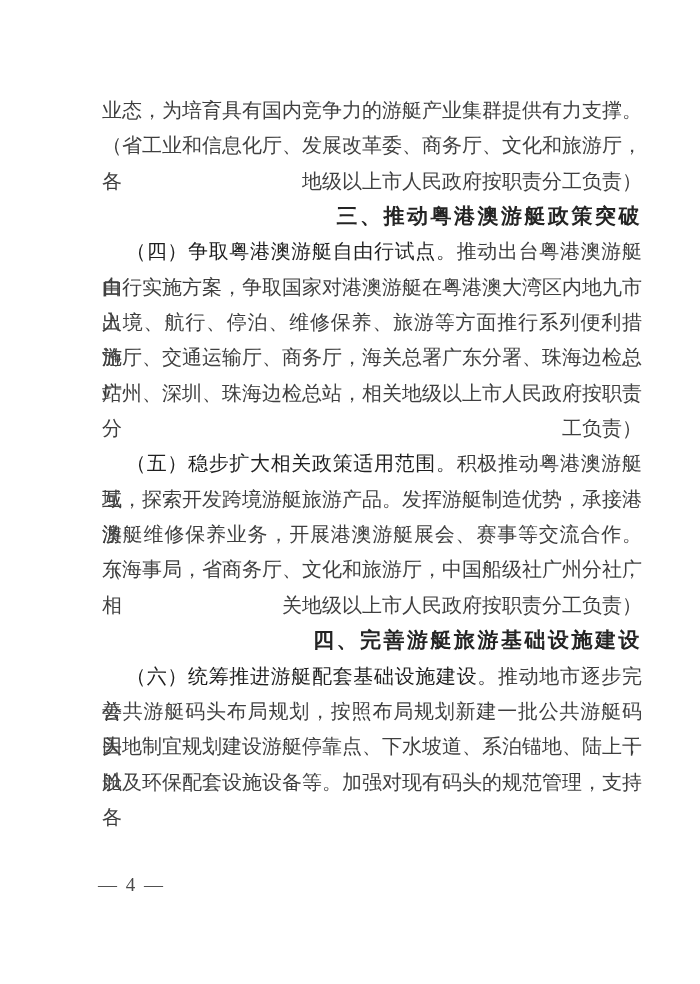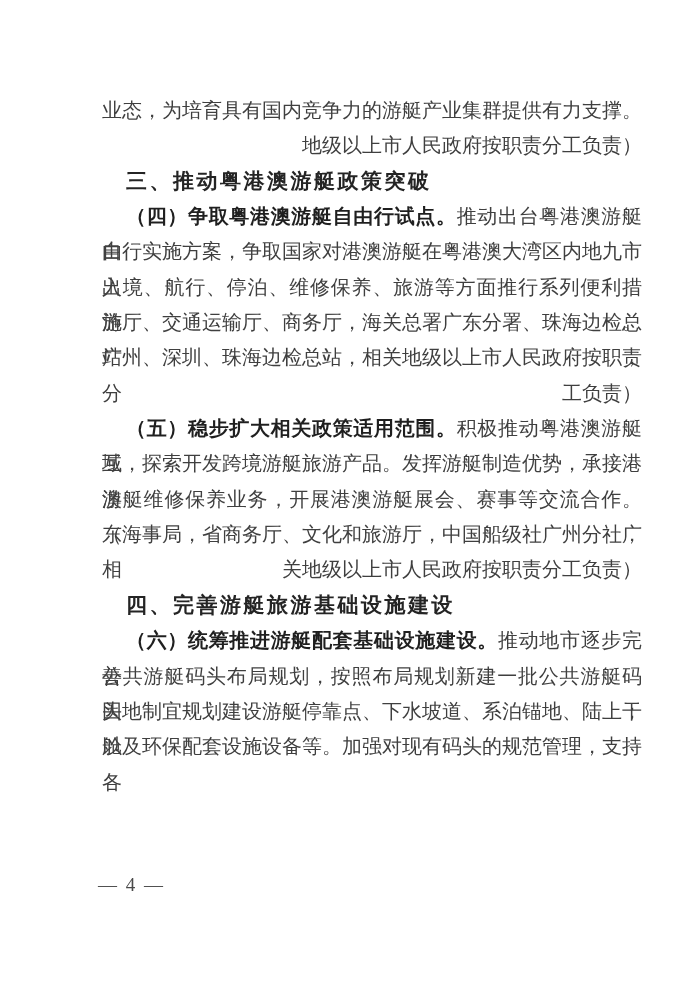--- a/index.html
+++ b/index.html
@@ -31,51 +31,53 @@
     text-align: justify;
     text-align-last: justify;
     text-justify: inter-character;
   }
   .line.short {
     white-space: normal;
     text-align: right;
   }
   .line.indent { text-indent: 24px; }
   .line .lead {
-    font-weight: 700;
+    font-weight: 400;
     color: #1f1f1f;
   }
   .line.heading {
     font-family: "DejaVu Sans", "Liberation Sans", sans-serif;
     font-weight: 700;
     font-size: 21px;
     letter-spacing: 2.5px;
     color: #242424;
     text-indent: 24px;
     white-space: nowrap;
+    text-align: right;
   }
   .pagenum {
     position: absolute;
     left: 98px;
     top: 874px;
     height: 22px;
     line-height: 22px;
     font-size: 19px;
     color: #4a4a4a;
     letter-spacing: 2px;
     font-family: "Liberation Serif", "DejaVu Serif", serif;
   }
 </style>
 </head>
 <body>
 
 <div class="sheet">
   <div class="textcol">
 
     <div class="line j">业态，为培育具有国内竞争力的游艇产业集群提供有力支撑。</div>
+    <div class="line j">（省工业和信息化厅、发展改革委、商务厅、文化和旅游厅，各</div>
     <div class="line short">地级以上市人民政府按职责分工负责）</div>
 
     <div class="line heading">三、推动粤港澳游艇政策突破</div>
 
     <div class="line j indent">
       <span class="lead">（四）争取粤港澳游艇自由行试点。</span><span>推动出台粤港澳游艇自</span>
     </div>
     <div class="line j">由行实施方案，争取国家对港澳游艇在粤港澳大湾区内地九市出</div>
     <div class="line j">入境、航行、停泊、维修保养、旅游等方面推行系列便利措施。</div>
     <div class="line j">游厅、交通运输厅、商务厅，海关总署广东分署、珠海边检总站，</div>

